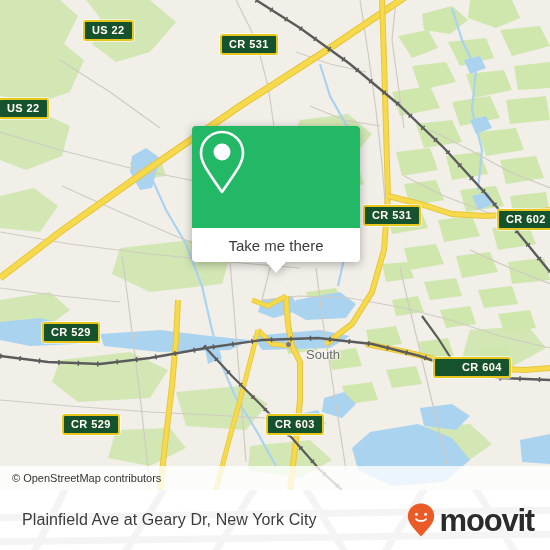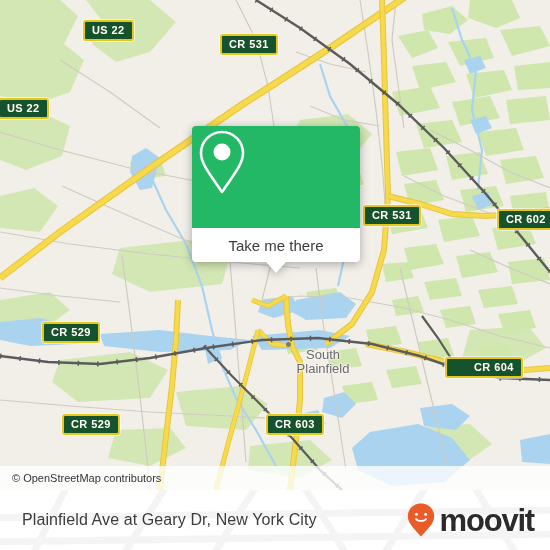--- a/index.html
+++ b/index.html
@@ -209,30 +209,29 @@
         <path d="M0,356 L48,362 L100,364 L150,358 L206,348 L262,340 L318,338 L372,344 L420,356 L460,370 L500,378 L550,380" stroke-width="5" stroke-dasharray="1.5 18" stroke-linecap="butt"></path>
         <path d="M204,346 L232,376 L262,406 L292,438 L320,470 L342,490" stroke-width="2.2"></path>
         <path d="M204,346 L232,376 L262,406 L292,438 L320,470 L342,490" stroke-width="4.5" stroke-dasharray="1.5 16" stroke-linecap="butt"></path>
         <path d="M422,316 L438,338 L452,360" stroke-width="2.2"></path>
       </g>
     </svg>
 
     <div class="place-dot" style="left:286px;top:342px;"></div>
     <div class="place" style="left:268px;top:338px;width:110px;margin-top:10px;">
       <div>South</div>
-      <div>Plainfield</div>
     </div>
 
     <div class="shield" style="left:83px;top:20px;">US 22</div>
     <div class="shield" style="left:220px;top:34px;">CR 531</div>
     <div class="shield" style="left:-2px;top:98px;">US 22</div>
     <div class="shield" style="left:363px;top:205px;">CR 531</div>
     <div class="shield" style="left:497px;top:209px;">CR 602</div>
     <div class="shield" style="left:42px;top:322px;">CR 529</div>
-    <div class="shield" style="left:445px;top:357px;padding-left:27px;">CR 604</div>
+    <div class="shield" style="left:433px;top:357px;padding-left:27px;">CR 604</div>
     <div class="shield" style="left:62px;top:414px;">CR 529</div>
     <div class="shield" style="left:266px;top:414px;text-align:right;">CR 603</div>
 
     <div id="osm-attr">
       <span>© OpenStreetMap contributors</span>
     </div>
 
     <div id="popup">
       <div id="popup-head">
         <svg width="60" height="72" viewBox="0 0 60 72">

